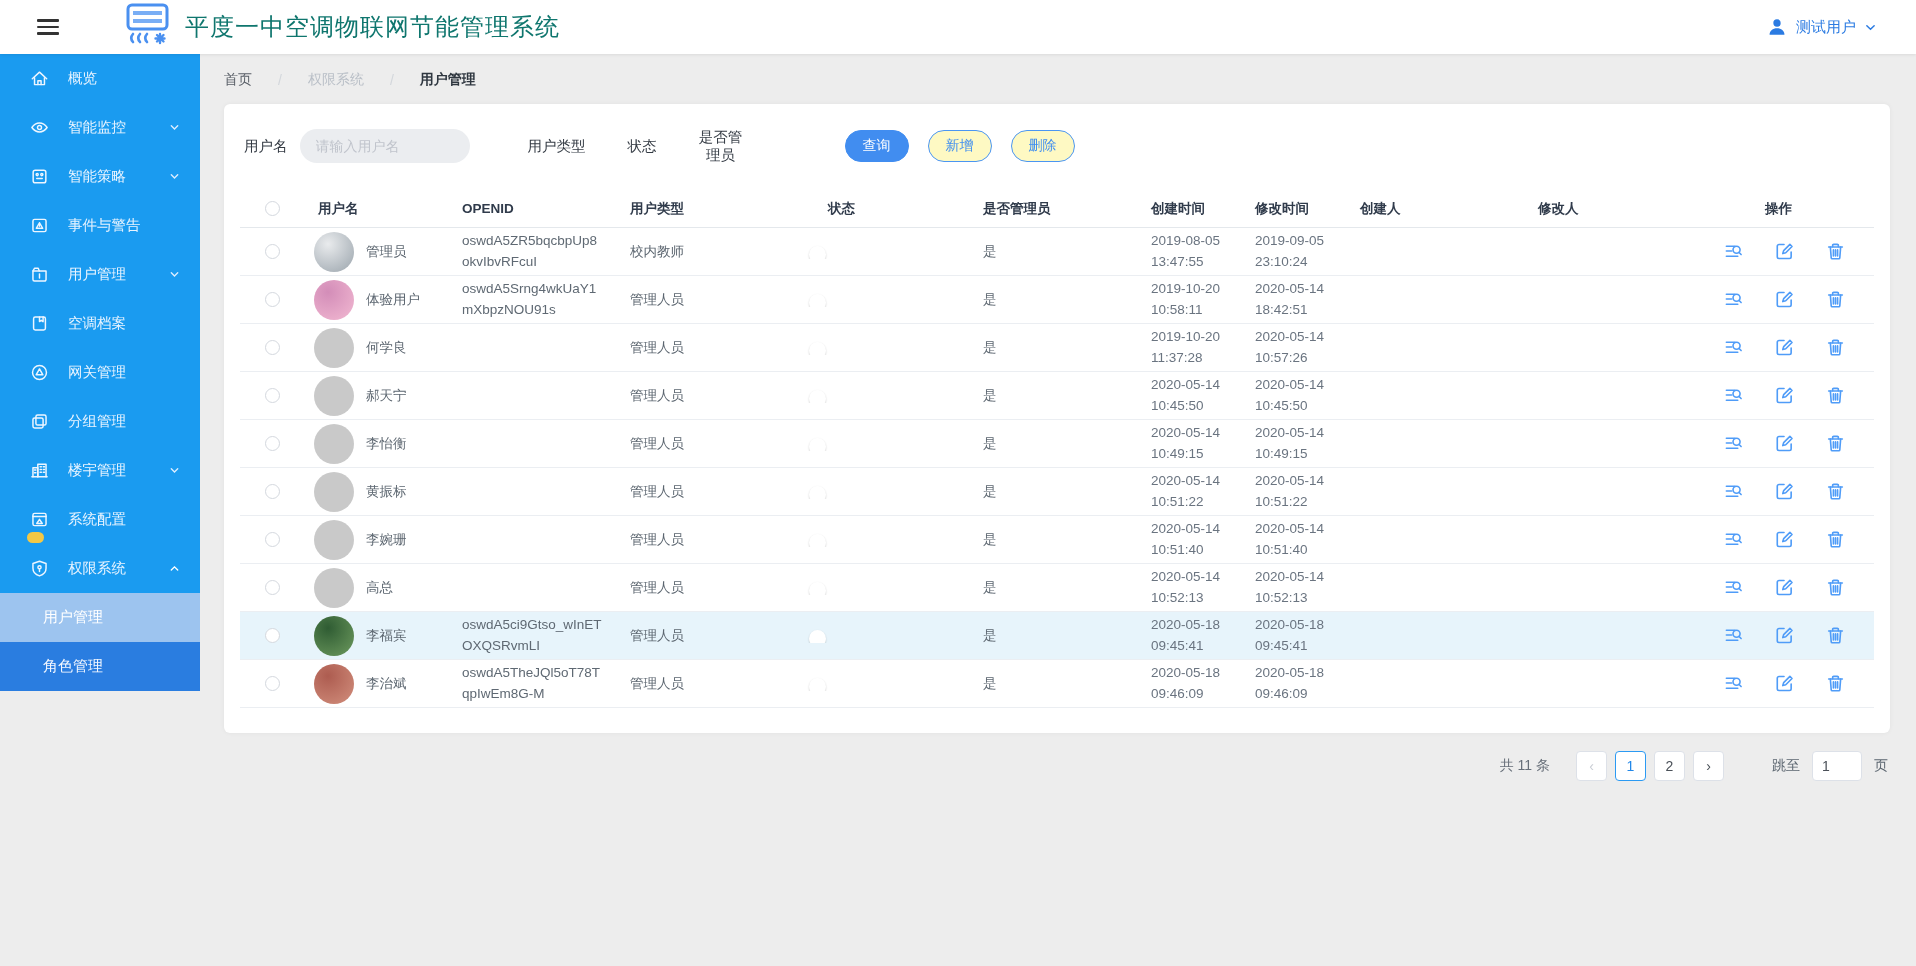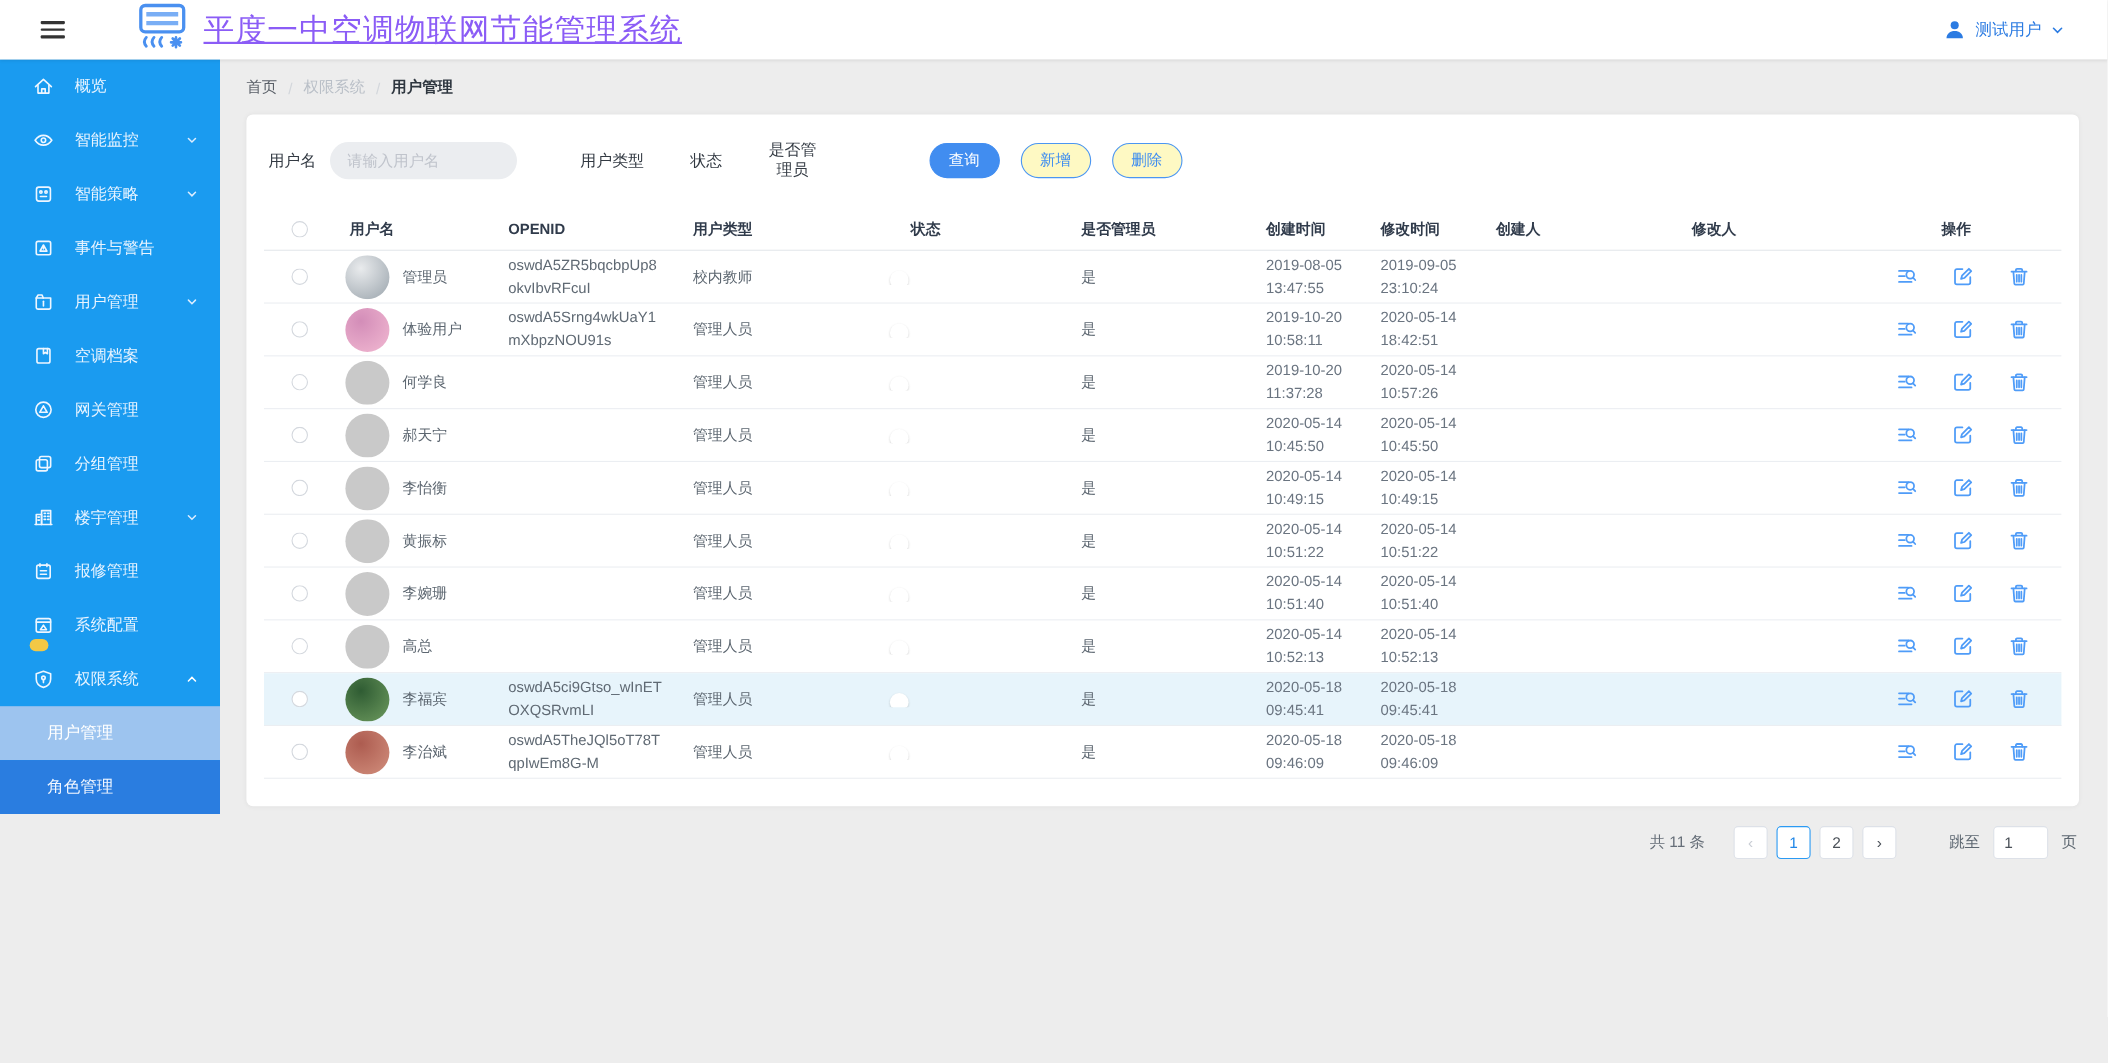--- a/index.html
+++ b/index.html
@@ -4,37 +4,37 @@
 <style>
   * { box-sizing: border-box; margin: 0; padding: 0; }
   html,body { width:1916px; height:966px; }
   body { background:#ededed; font-family:"Liberation Sans","DejaVu Sans",sans-serif; overflow:hidden; }
 
   
   .header { height:54px; background:#fff; display:flex; align-items:center; box-shadow:0 1px 3px rgba(0,0,0,.08); position:relative; z-index:5; }
   .hamburger { margin-left:37px; width:22px; cursor:pointer; }
   .hamburger span { display:block; height:2.5px; background:#333; margin:4px 0; border-radius:1px; }
   .logo { margin-left:60px; }
-  .brand-title { margin-left:12px; font-size:28px; color:#8b5cf6; letter-spacing:1px;text-decoration:underline; }
+  .brand-title { margin-left:12px; font-size:24px; color:#0f766e; letter-spacing:1px; }
   .header-right { margin-left:auto; margin-right:40px; display:flex; align-items:center; gap:9px; color:#2b7be2; font-size:15px; cursor:pointer; }
 
   
   .layout { display:flex; align-items:flex-start; }
   .sidebar { width:200px; background:#1a9bf0; flex:0 0 200px;font-family:Liberation Mono, monospace; }
   .side-item { height:49px; display:flex; align-items:center; padding:0 20px 0 30px; color:#e9f4ff; font-size:14.5px; cursor:pointer; position:relative; }
   .side-item .s-icon { width:19px; height:19px; margin-right:19px; display:flex; align-items:center; }
   .side-item .s-icon svg { width:19px; height:19px; }
   .side-item .s-arrow { margin-left:auto; display:flex; }
   .side-item.sub { padding-left:43px; background:#2a7de0; font-size:15px; color:#f2f7ff; }
   .side-item.sub.active { background:#9dc4ef; color:#fff; }
   .s-badge { position:absolute; left:27px; top:37px; width:17px; height:11px; border-radius:6px; background:#f3c845; }
 
   
   .main { flex:1; padding:0 26px 0 24px; }
-  .breadcrumb { margin-top:17px; font-size:14px; display:flex; gap:10px; align-items:center; }
+  .breadcrumb { margin-top:17px; font-size:14px; display:flex; gap:26px; align-items:center; }
   .bc-home { color:#5a6068; cursor:pointer; }
   .bc-mid { color:#b9bfc7; cursor:pointer; }
   .bc-cur { color:#2f3740; font-weight:bold; }
   .bc-sep { color:#d3d7dc; }
 
   .card { margin-top:15px; background:#fff; border-radius:6px; box-shadow:0 0 5px rgba(0,0,0,.05); padding:22px 16px 24px 16px; height:629px; }
 
   
   .filterbar { display:flex; align-items:center; height:40px; padding-left:4px; }
   .f-label { font-size:14.5px; color:#333a43; white-space:nowrap; }
@@ -233,30 +233,20 @@
         </span>
     <span class="s-label">楼宇管理</span>
     <span class="s-arrow">
           <svg width="11" height="11" viewBox="0 0 12 12" fill="none" stroke="#dcedff" stroke-width="1.5" stroke-linecap="round">
             <path d="M2.5 4.2 6 7.7l3.5-3.5"></path>
           </svg>
         </span>
 
   </div>
 
-  <div class="side-item">
-    <span class="s-icon">
-          <svg viewBox="0 0 18 18" fill="none" stroke="#eef6ff" stroke-width="1.4" stroke-linecap="round" stroke-linejoin="round">
-            <rect x="3.2" y="3.6" width="11.6" height="11.4" rx="1.6"></rect>
-            <path d="M6 2.4v2.4 M12 2.4v2.4 M6.4 8.4h5.2 M6.4 11.4h5.2"></path>
-          </svg>
-        </span>
-    <span class="s-label">报修管理</span>
-
-  </div>
 
   <div class="side-item">
     <span class="s-icon">
           <svg viewBox="0 0 18 18" fill="none" stroke="#eef6ff" stroke-width="1.4" stroke-linecap="round" stroke-linejoin="round">
             <rect x="2.8" y="3.2" width="12.4" height="11.6" rx="1.6"></rect>
             <path d="M2.8 6.2h12.4"></path>
             <path d="M9 8.8l2.6 4H6.4z"></path>
           </svg>
         </span>
     <span class="s-label">系统配置</span>

